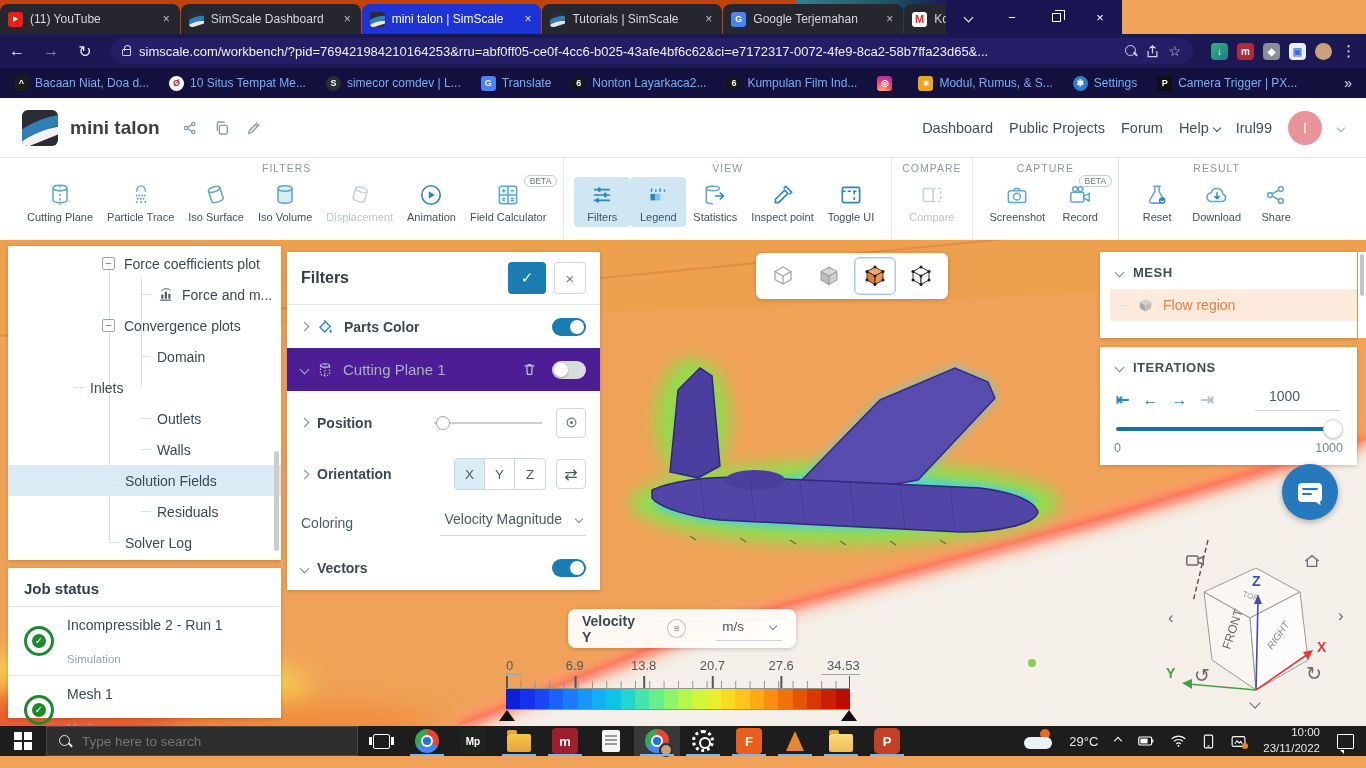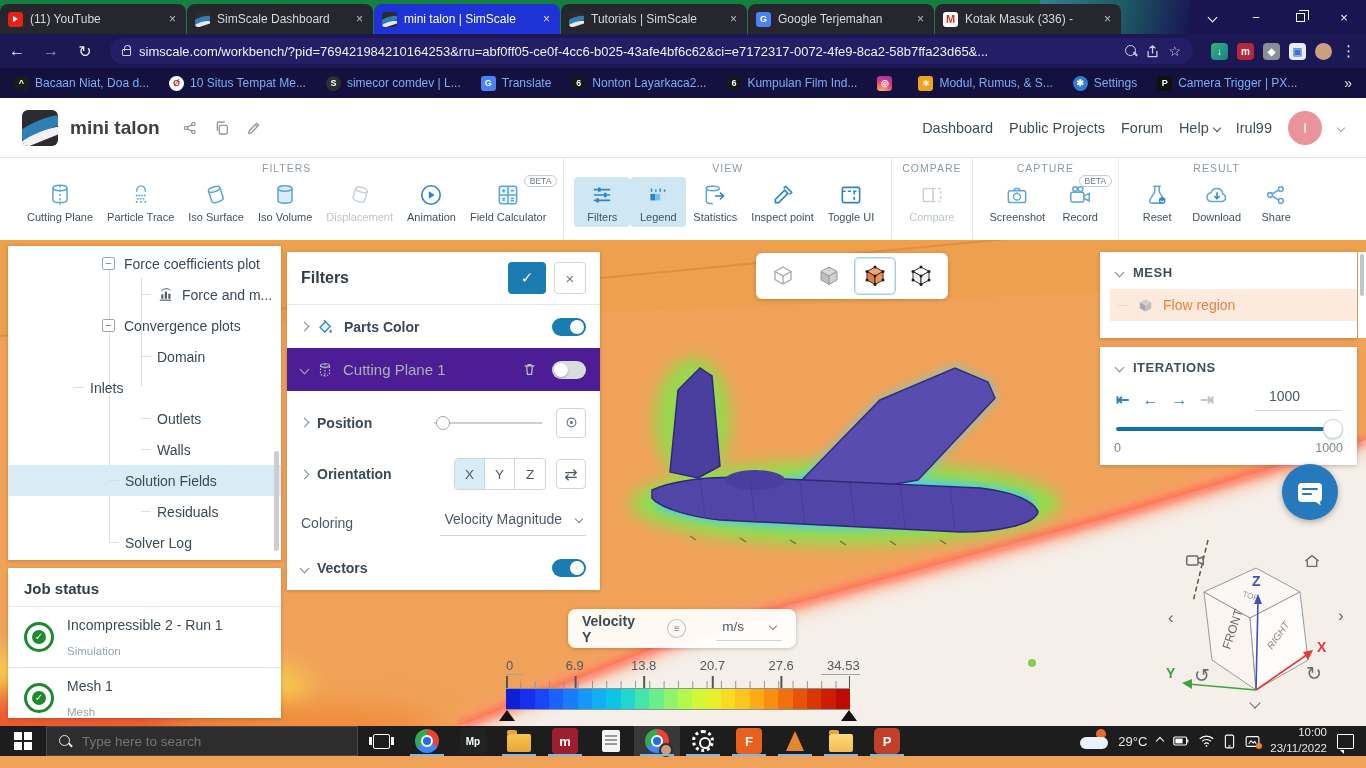--- a/index.html
+++ b/index.html
@@ -1,19 +1,19 @@
 <!DOCTYPE html>
 <html><head>
 <meta charset="utf-8">
 <style>
   *{box-sizing:border-box;margin:0;padding:0}
   body{font-family:"Liberation Sans",sans-serif;background:#000}
   .screen{position:relative;width:1366px;height:768px;overflow:hidden;background:#f0a259;font-family:"Liberation Sans",sans-serif}
   
-  .tabstrip{position:absolute;top:0;left:0;width:1366px;height:34px;background:#15803d;display:flex;align-items:flex-end}
+  .tabstrip{position:absolute;top:0;left:0;width:1122px;height:34px;background:#c2410c;display:flex;align-items:flex-end}
   .wallpaper{position:absolute;right:176px;top:0;width:150px;height:34px;background:linear-gradient(100deg,#35808f,#1d5a64 55%,#191553)}
   .tab{position:relative;display:flex;align-items:center;gap:7px;width:186px;height:30px;padding:0 8px;border-radius:8px 8px 0 0;color:#d6d8dc;font-size:12px;background:#26262f;margin-right:1px}
   .tab.active{background:#1d33d6;color:#fff}
   .tab .title{white-space:nowrap;overflow:hidden;text-overflow:ellipsis;flex:1}
   .tab .x{font-size:12px;color:inherit;opacity:.85;padding:0 2px}
   .fav{width:15px;height:15px;border-radius:3px;flex:none;display:flex;align-items:center;justify-content:center;font-size:9px;font-weight:bold;color:#fff}
   .fav.youtube{background:#e62117}.fav.youtube i{width:0;height:0;border-left:5px solid #fff;border-top:3px solid transparent;border-bottom:3px solid transparent}
   .fav.simscale{background:#2b2b31;position:relative;overflow:hidden}
   .fav.simscale i{position:absolute;left:-2px;top:5px;width:18px;height:5px;background:#2d7fb5;border-radius:50% 50% 0 0;transform:rotate(-18deg)}
   .fav.simscale u{position:absolute;left:-2px;top:10px;width:18px;height:4px;background:#e8e8e8;border-radius:50% 50% 0 0;transform:rotate(-18deg)}
@@ -73,21 +73,21 @@
   .tline{position:absolute;background:#dadfe2;z-index:0}
   .hstub{width:10px;height:1px;background:#dadfe2;margin-right:6px}
   .treescroll{position:absolute;right:2px;top:205px;width:5px;height:100px;background:#c9ced2;border-radius:3px}
   .jobpanel{left:8px;top:568px;width:273px;height:150px}
   .jobhdr{font-size:15px;font-weight:bold;color:#2f3e48;padding:12px 16px 9px;border-bottom:1px solid #e4e7e9}
   .jobrow{display:flex;align-items:center;gap:13px;padding:10px 16px;border-bottom:1px solid #e4e7e9}
   .jobrow:last-child{border-bottom:none}
   .okcirc{width:30px;height:30px;border-radius:50%;border:3px solid #1d8a2e;display:flex;align-items:center;justify-content:center;flex:none}
   .okcirc i{width:14px;height:14px;border-radius:50%;background:#1d8a2e;color:#fff;font-size:10px;line-height:14px;text-align:center;font-style:normal}
   .jobname{font-size:14px;color:#3a4a54}
-  .jobtype{font-size:11.5px;color:#97a3ab;margin-top:12px}
+  .jobtype{font-size:11.5px;color:#97a3ab;margin-top:20px}
   
   .fpanel{left:287px;top:252px;width:313px;height:338px;display:flex;flex-direction:column}
   .fhdr{display:flex;align-items:center;padding:10px 14px;border-bottom:1px solid #e4e7e9}
   .fhdr .t{font-size:16px;font-weight:bold;color:#2f3e48;flex:1}
   .btn-apply{width:38px;height:32px;background:#1a7cb0;border-radius:4px;color:#fff;font-size:15px;display:flex;align-items:center;justify-content:center;margin-right:8px}
   .btn-close{width:32px;height:32px;background:#fff;border:1px solid #d0d5d9;border-radius:4px;color:#6a7a84;font-size:15px;display:flex;align-items:center;justify-content:center}
   .frow{display:flex;align-items:center;padding:0 14px;height:44px}
   .frow .chev{border-color:#7a868e}
   .frow .name{font-size:14px;font-weight:bold;color:#3a4a54;margin-left:9px}
   .frow.graybg{background:#4c1d95}
@@ -167,21 +167,21 @@
   .folder.light{background:linear-gradient(#fbd97e,#f2bc55)}
   .cone{width:0;height:0;border-left:9px solid transparent;border-right:9px solid transparent;border-bottom:20px solid #e8862d;position:relative}
   .chromeic{width:24px;height:24px;border-radius:50%;background:conic-gradient(#ea4335 0 33%,#4285f4 33% 66%,#34a853 66% 100%);position:relative}
   .chromeic:before{content:"";position:absolute;left:50%;top:50%;width:12px;height:12px;margin:-6px 0 0 -6px;border-radius:50%;background:#fff}
   .chromeic:after{content:"";position:absolute;left:50%;top:50%;width:8px;height:8px;margin:-4px 0 0 -4px;border-radius:50%;background:#1a73e8}
   .chromeic .ava{position:absolute;right:-4px;bottom:-4px;width:14px;height:14px;border-radius:50%;background:#caa07e;border:2px solid #2d2d2d}
   .gearic{width:22px;height:22px;border-radius:50%;border:3px dotted #fff;position:relative}
   .gearic:before{content:"";position:absolute;left:50%;top:50%;width:8px;height:8px;margin:-4px 0 0 -4px;border-radius:50%;border:2.5px solid #fff}
   .notepad{width:18px;height:22px;background:#f5f5f5;border-radius:2px;position:relative}
   .notepad:before{content:"";position:absolute;left:3px;top:5px;width:12px;height:1.5px;background:#9a9a9a;box-shadow:0 4px 0 #9a9a9a,0 8px 0 #9a9a9a}
-  .tray{margin-left:auto;display:flex;align-items:center;gap:10px;padding-right:12px;font-size:13px}
+  .tray{margin-left:auto;display:flex;align-items:center;gap:17px;padding-right:12px;font-size:13px}
   .cloud{position:relative;width:28px;height:16px}
   .cloud:before{content:"";position:absolute;right:2px;top:-4px;width:10px;height:10px;border-radius:50%;background:#e86a28}
   .cloud:after{content:"";position:absolute;left:0;bottom:0;width:28px;height:12px;border-radius:8px;background:#e9f2fa}
   .clock{text-align:right;font-size:11.5px;line-height:1.35}
   .notifsq{width:17px;height:15px;border:1.5px solid #fff;border-radius:1px;position:relative}
   .notifsq:before{content:"";position:absolute;left:2px;bottom:-6px;border-left:4px solid transparent;border-top:4px solid #fff}
   .trayic{display:flex;align-items:center}
   svg{display:block}
 </style>
 </head>

